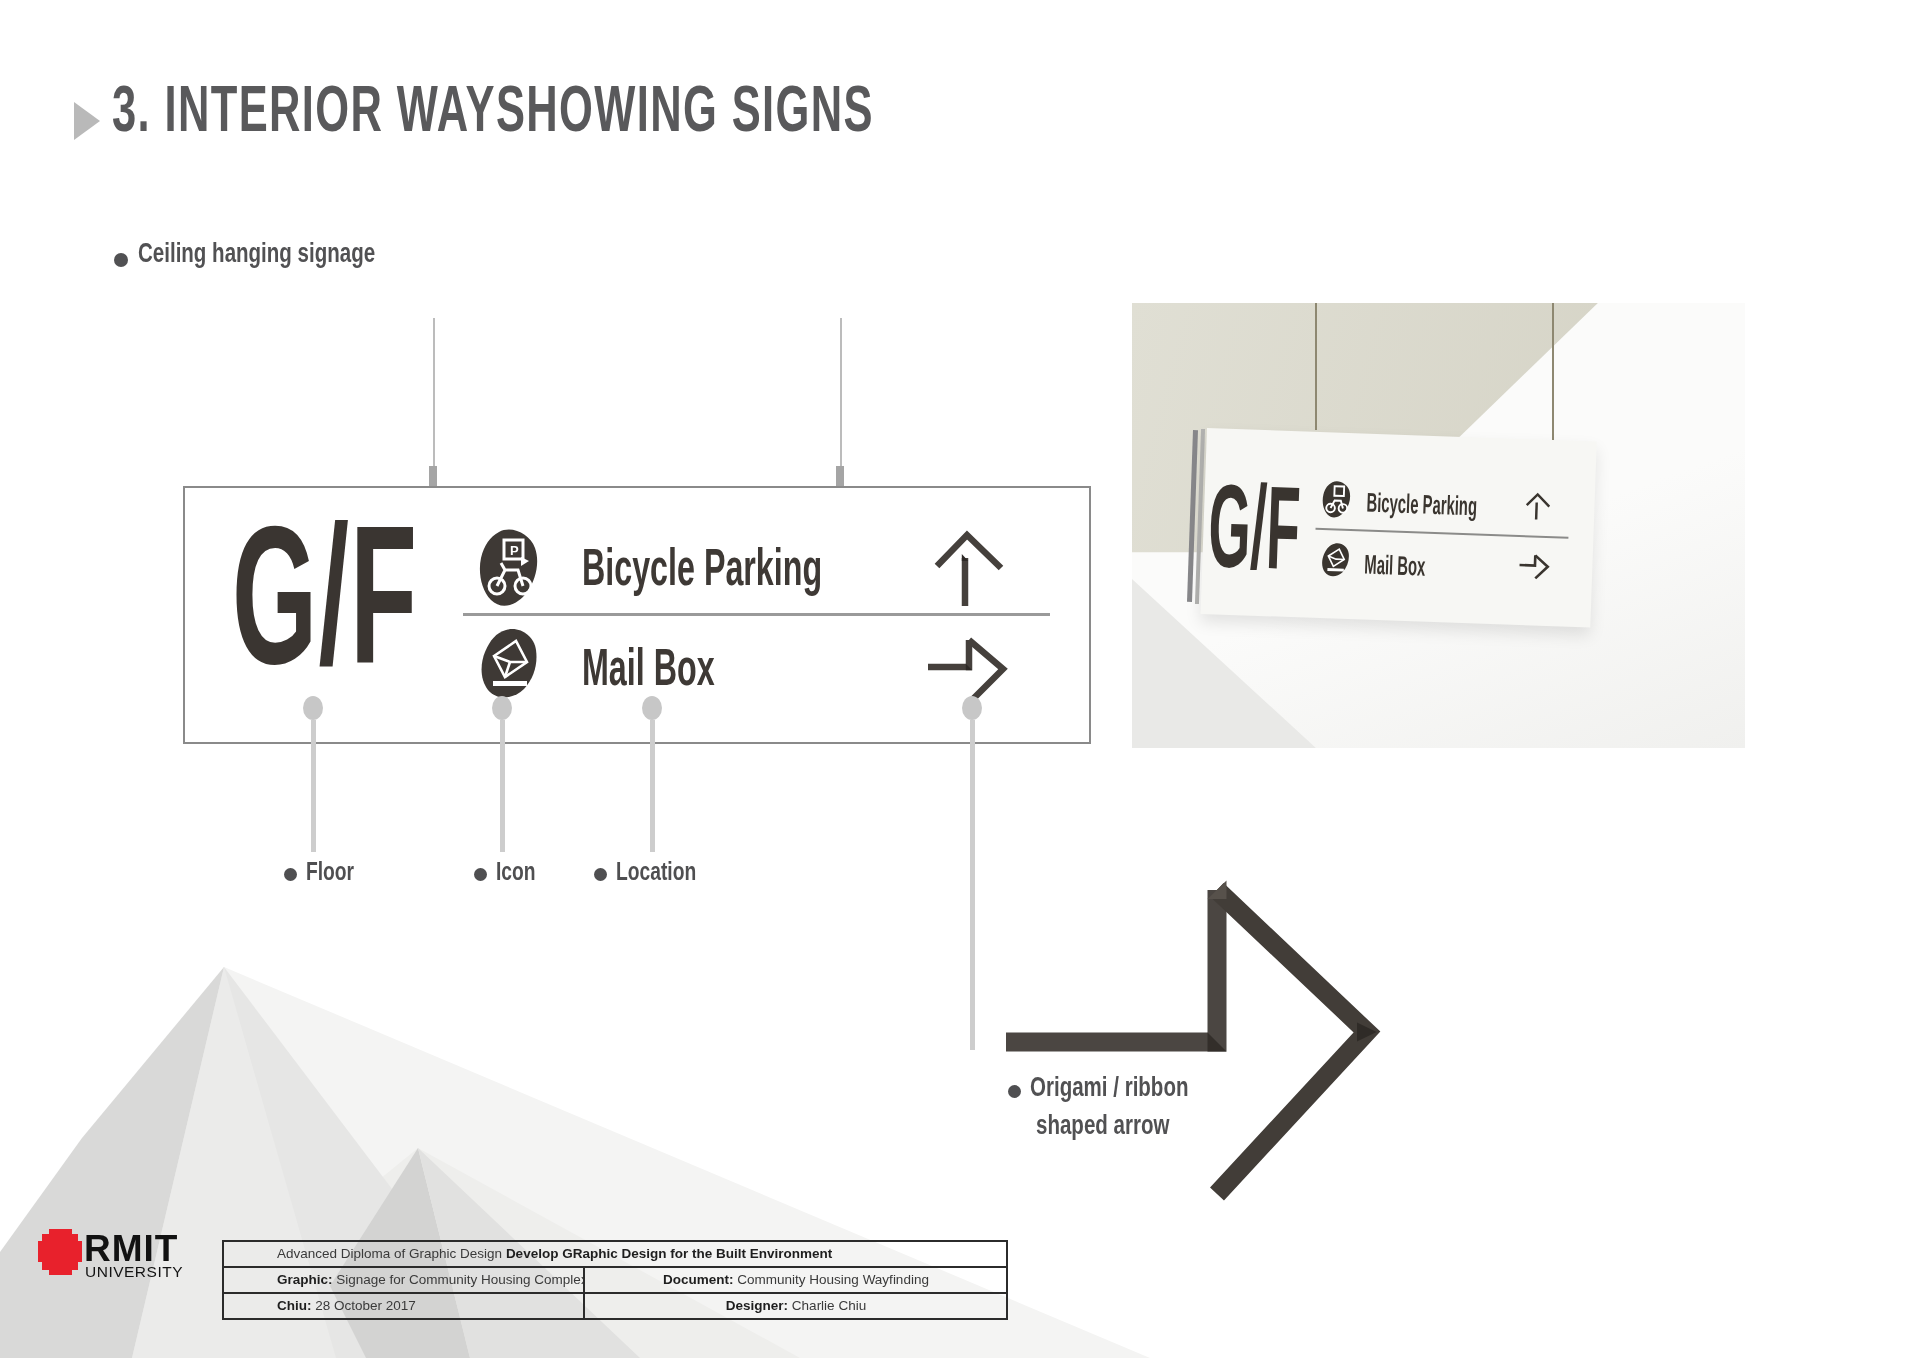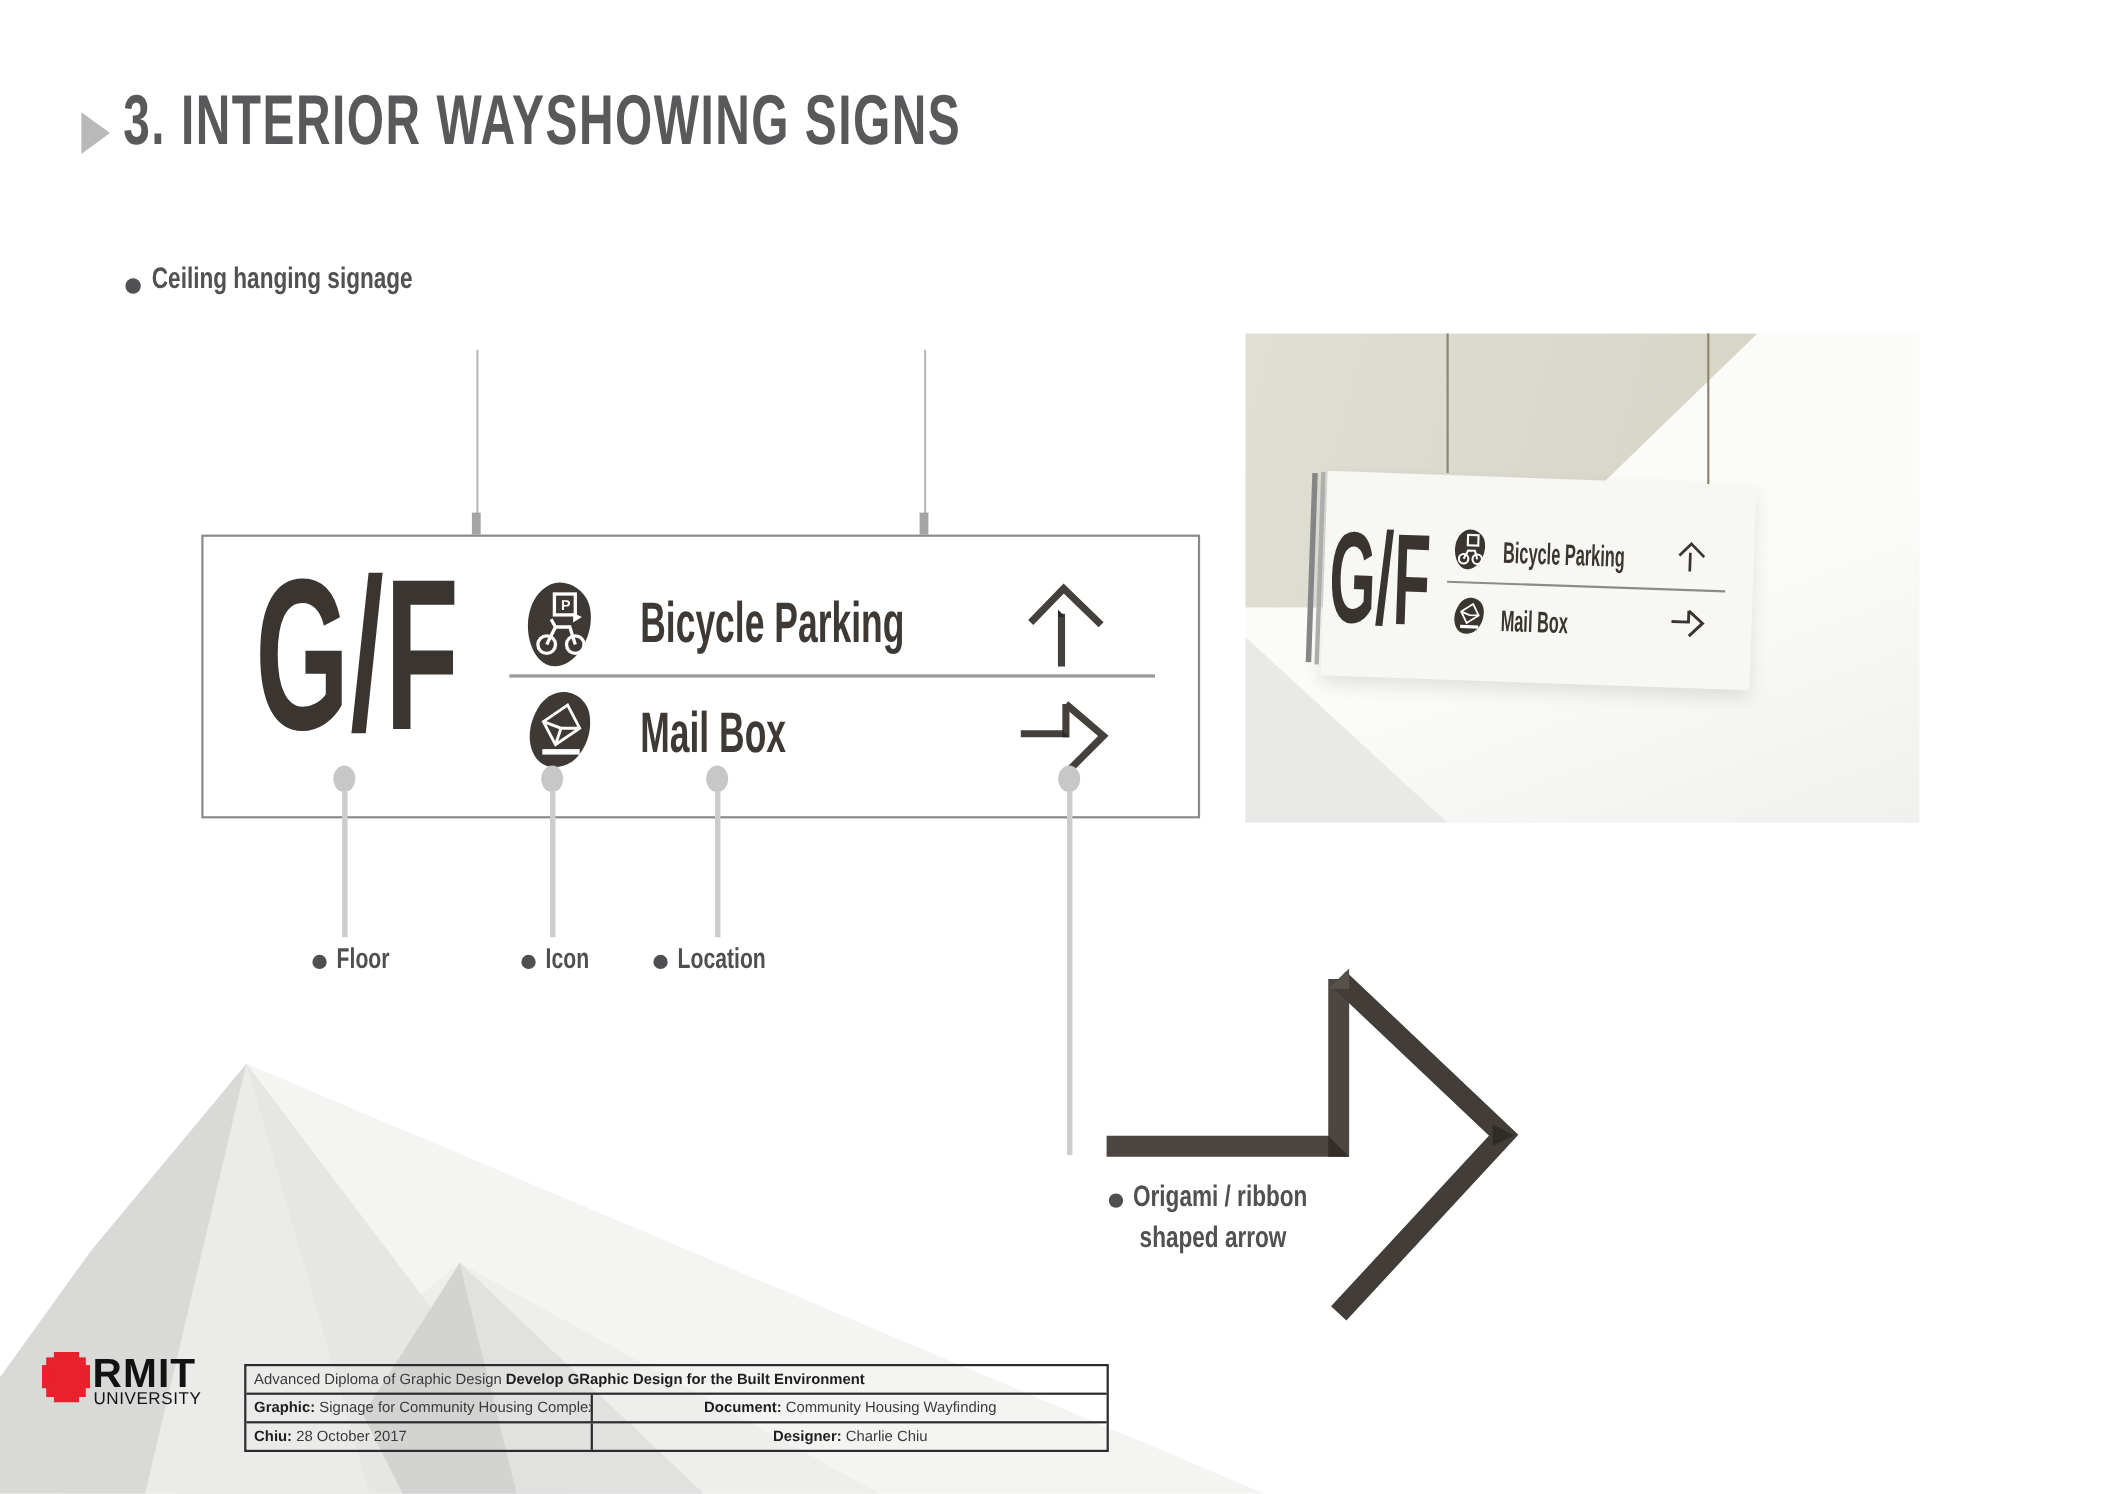--- a/index.html
+++ b/index.html
@@ -45,21 +45,21 @@
     transform:rotate(2deg); transform-origin:0 0; box-shadow:0 8px 16px rgba(0,0,0,.10); }
   #photo-floor { left:5px; top:38px; font-size:118px; color:#39342f;
     transform:scaleX(.46); letter-spacing:1px; line-height:1; }
   .photo-row-label { font-size:27px; color:#3a352f; transform:scaleX(.55); line-height:1; }
   #photo-divider { left:112px; top:96px; width:253px; height:2px; background:#8b8b89; }
   
   .note-label { font-size:27px; color:#515153; transform:scaleX(.76); }
   
   #footer-table { left:222px; top:1240px; width:786px; border:2px solid #2b2b2b;
     font-size:13.5px; color:#3a3a3a; background:transparent; }
-  .ft-row { display:flex; border-top:2px solid #2b2b2b; }
+  .ft-row { display:flex; border-top:2px solid #2b2b2b;padding-left:46px; }
   .ft-row:first-child { border-top:none; }
   .ft-cell { padding:4px 6px 5px 7px; height:24px; overflow:hidden; white-space:nowrap; }
   .ft-c1 { width:315px; border-right:2px solid #2b2b2b; }
   .ft-c2 { flex:1;text-align:center; }
   .ft-b { font-weight:bold; color:#1e1e1e; }
   
   #logo-brand { left:84px; top:1228px; font-family:Liberation Sans, sans-serif;
     font-weight:bold; font-size:37px; color:#121212; letter-spacing:1px; }
   #logo-sub { left:85px; top:1263px; font-size:15.5px; font-weight:normal;
     color:#121212; letter-spacing:.5px; }

